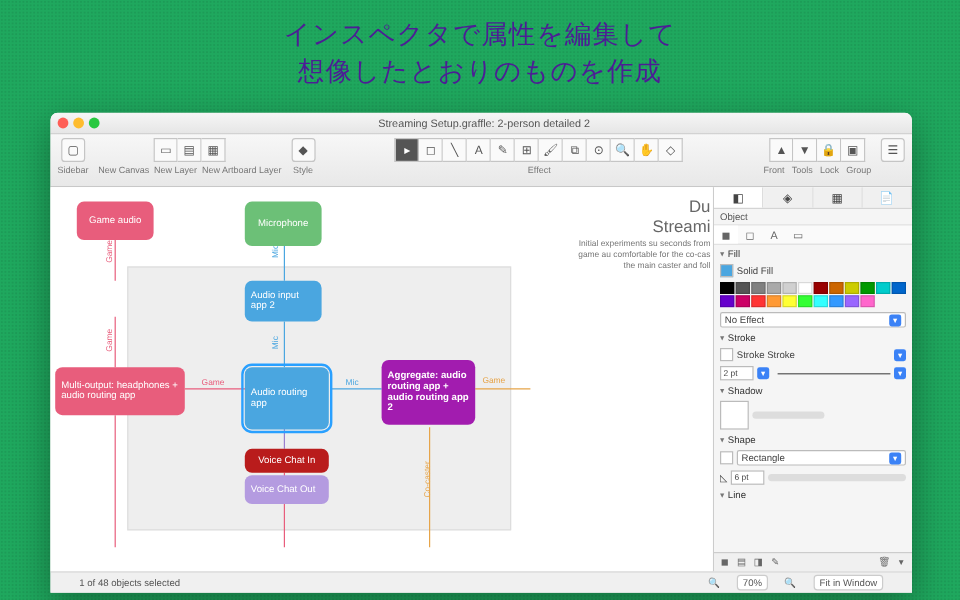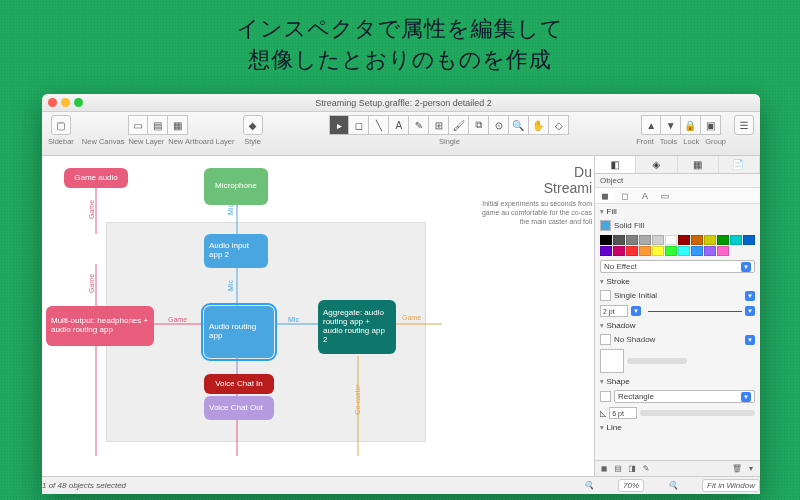--- a/index.html
+++ b/index.html
@@ -4,21 +4,21 @@
 <style>
   * { box-sizing: border-box; margin: 0; padding: 0; }
   body {
     width: 800px; height: 500px;
     background: #1fa85e;
     background-image: radial-gradient(rgba(0,0,0,0.08) 1px, transparent 1px);
     background-size: 3px 3px;
     font-family: -apple-system, "Helvetica Neue", Arial, sans-serif;
     position: relative; overflow: hidden;
   }
-  .hero { color: #0f172a; text-align: center; font-size: 22px; font-weight: 300; padding-top: 14px; line-height: 1.4; letter-spacing: 1px; }
+  .hero { color: #4c1d95; text-align: center; font-size: 22px; font-weight: 300; padding-top: 14px; line-height: 1.4; letter-spacing: 1px; }
   .window {
     position: absolute; left: 42px; top: 94px; width: 718px; height: 400px;
     background: #ececec; border-radius: 6px 6px 0 0;
     box-shadow: 0 10px 30px rgba(0,0,0,0.35);
     display: flex; flex-direction: column; overflow: hidden;
     font-size: 9px; color: #444;
   }
   .titlebar { height: 18px; background: linear-gradient(#f6f6f6,#e6e6e6); display:flex; align-items:center; padding:0 6px; border-bottom:1px solid #ccc; }
   .tl-btns { display:flex; gap:4px; }
   .tl-btn { width:9px; height:9px; border-radius:50%; }
@@ -27,24 +27,24 @@
   .tgroup { display:flex; flex-direction:column; align-items:center; gap:2px; }
   .tgroup .row { display:flex; gap:0; }
   .tool-btn { width:20px; height:20px; background:#fafafa; border:1px solid #c5c5c5; display:flex; align-items:center; justify-content:center; font-size:10px; color:#555; }
   .tool-btn + .tool-btn { border-left:none; }
   .tool-btn.solo { border-radius:3px; }
   .tlabel { font-size:7.5px; color:#777; }
   .canvas-wrap { flex:1; display:flex; background:#fff; position:relative; }
   .canvas { flex:1; position:relative; background:#fff; overflow:hidden; }
   .gray-region { position:absolute; background:#eeeeee; border:1px solid #ddd; }
   .node { position:absolute; border-radius:6px; color:#fff; font-size:8px; padding:4px 5px; line-height:1.1; display:flex; align-items:center; }
-  .pink { background:#e85d7c; } .green{background:#6cc077;} .blue{background:#4aa6e0;} .slate{background:#0f766e;} .purple{background:#b91c1c;} .purple2{background:#b49be0;text-align:right;}
+  .pink { background:#e85d7c; } .green{background:#6cc077;} .blue{background:#4aa6e0;} .slate{background:#a21caf;font-weight:bold;} .purple{background:#b91c1c;} .purple2{background:#b49be0;text-align:right;}
   .edge-label { position:absolute; font-size:7px; }
   .canvas svg { position:absolute; left:0; top:0; }
-  .statusbar { height:18px; background:#f0f0f0; border-top:1px solid #ccc; display:flex; align-items:center; padding:0 0; font-size:8px; color:#555; gap:24px;font-style:italic; }
+  .statusbar { height:18px; background:#f0f0f0; border-top:1px solid #ccc; display:flex; align-items:center; padding:0 24px; font-size:8px; color:#555; gap:14px; }
   .statusbar .spacer{flex:1;}
   .sb-btn { border:1px solid #ccc; background:#fff; padding:1px 4px; border-radius:3px; font-size:8px; }
   .inspector { width:166px; background:#f5f5f5; border-left:1px solid #ccc; display:flex; flex-direction:column; overflow:hidden; }
   .insp-tabs { display:flex; height:18px; border-bottom:1px solid #ccc; }
   .insp-tab { flex:1; display:flex; align-items:center; justify-content:center; font-size:10px; border-right:1px solid #ddd; background:#f0f0f0; }
   .insp-tab.active{background:#fff;}
   .insp-subtabs { display:flex; height:16px; background:#fafafa; border-bottom:1px solid #ddd; }
   .insp-subtab { width:20px; display:flex; align-items:center; justify-content:center; font-size:9px; color:#666; }
   .insp-body { flex:1; overflow:hidden; padding:3px 5px; display:flex; flex-direction:column; gap:4px; font-size:8px; }
   .sect-head { font-size:8px; color:#333; display:flex; align-items:center; gap:3px; font-weight:500; }
@@ -112,21 +112,21 @@
         <div class="tool-btn">A</div>
         <div class="tool-btn">✎</div>
         <div class="tool-btn">⊞</div>
         <div class="tool-btn">🖌</div>
         <div class="tool-btn">⧉</div>
         <div class="tool-btn">⊙</div>
         <div class="tool-btn">🔍</div>
         <div class="tool-btn">✋</div>
         <div class="tool-btn">◇</div>
       </div>
-      <div class="tlabel">Single</div>
+      <div class="tlabel">Effect</div>
     </div>
     <div class="tgroup">
       <div class="row">
         <div class="tool-btn">▲</div>
         <div class="tool-btn">▼</div>
         <div class="tool-btn">🔒</div>
         <div class="tool-btn">▣</div>
       </div>
       <div class="row" style="gap:6px">
         <div class="tlabel">Front</div>
@@ -163,21 +163,21 @@
 
       <div class="edge-label" style="left:40px; top:50px; color:#e85d7c; transform:rotate(-90deg)">Game</div>
       <div class="edge-label" style="left:40px; top:124px; color:#e85d7c; transform:rotate(-90deg)">Game</div>
       <div class="edge-label" style="left:126px; top:160px; color:#e85d7c">Game</div>
       <div class="edge-label" style="left:183px; top:50px; color:#4aa6e0; transform:rotate(-90deg)">Mic</div>
       <div class="edge-label" style="left:183px; top:126px; color:#4aa6e0; transform:rotate(-90deg)">Mic</div>
       <div class="edge-label" style="left:246px; top:160px; color:#4aa6e0">Mic</div>
       <div class="edge-label" style="left:360px; top:158px; color:#e6a449">Game</div>
       <div class="edge-label" style="left:300px; top:240px; color:#e6a449; transform:rotate(-90deg)">Co-caster</div>
 
-      <div class="node pink" style="left:22px; top:12px; width:64px; height:20px; justify-content:center">Game audio</div>
+      <div class="node pink" style="left:22px; top:12px; width:64px; height:32px; justify-content:center">Game audio</div>
       <div class="node green" style="left:162px; top:12px; width:64px; height:37px; justify-content:center">Microphone</div>
       <div class="node blue" style="left:162px; top:78px; width:64px; height:34px">Audio input app 2</div>
       <div class="node pink" style="left:4px; top:150px; width:108px; height:40px">Multi-output: headphones + audio routing app</div>
       <div class="node blue" style="left:162px; top:150px; width:70px; height:52px; outline:2px solid #29a0ff; outline-offset:1px">Audio routing app</div>
       <div class="node slate" style="left:276px; top:144px; width:78px; height:54px">Aggregate: audio routing app + audio routing app 2</div>
       <div class="node purple" style="left:162px; top:218px; width:70px; height:20px; justify-content:center">Voice Chat In</div>
       <div class="node purple2" style="left:162px; top:240px; width:70px; height:24px">Voice Chat Out</div>
 
       <div class="doc-title" style="right:2px; top:8px">
         <h2><span>Du</span><br><span>Streami</span></h2>
@@ -231,36 +231,31 @@
             <div class="sw" style="background: rgb(255, 102, 204);"></div>
           </div>
         <div class="dropdown">
             <span>No Effect</span>
             <span class="arrow">▾</span>
           </div>
 
         <div class="sect-head">Stroke</div>
         <div class="row2">
           <span class="swatch" style="background:#fff"></span>
-          <span>Single Initial</span>
+          <span>Stroke Stroke</span>
           <span class="arrow" style="margin-left:auto;width:10px;height:10px;background:#3b82f6;border-radius:2px;color:#fff;display:flex;align-items:center;justify-content:center;font-size:7px">▾</span>
         </div>
         <div class="row2">
           <span class="mini-input">2 pt</span>
           <span class="arrow" style="width:10px;height:10px;background:#3b82f6;border-radius:2px;color:#fff;display:flex;align-items:center;justify-content:center;font-size:7px">▾</span>
           <div style="flex:1;height:1px;border-top:1px solid #555;margin-left:4px"></div>
           <span class="arrow" style="width:10px;height:10px;background:#3b82f6;border-radius:2px;color:#fff;display:flex;align-items:center;justify-content:center;font-size:7px">▾</span>
         </div>
 
         <div class="sect-head">Shadow</div>
-        <div class="row2">
-          <span class="swatch" style="background:#fff"></span>
-          <span>No Shadow</span>
-          <span class="arrow" style="margin-left:auto;width:10px;height:10px;background:#3b82f6;border-radius:2px;color:#fff;display:flex;align-items:center;justify-content:center;font-size:7px">▾</span>
-        </div>
         <div class="row2">
           <div class="big-swatch"></div>
           <div style="display:flex;flex-direction:column;gap:2px">
             <div style="width:60px;height:6px;background:#ddd;border-radius:3px"></div>
           </div>
         </div>
 
         <div class="sect-head">Shape</div>
         <div class="row2">
           <span class="swatch" style="background:#fff"></span>

